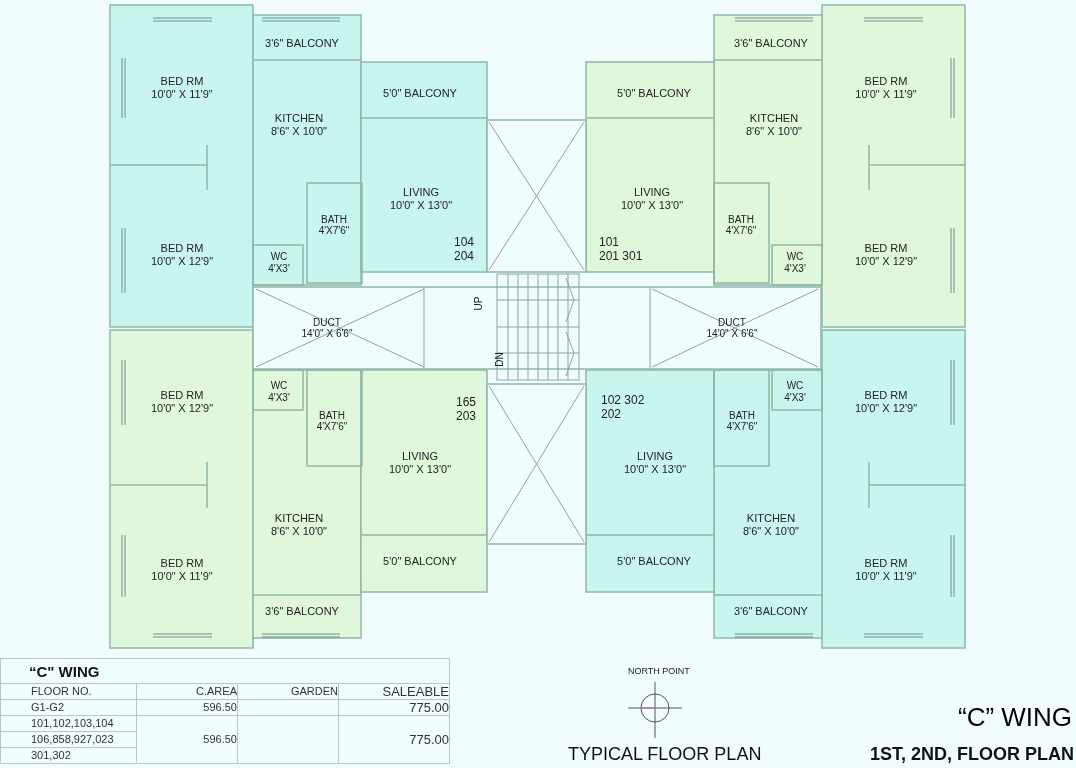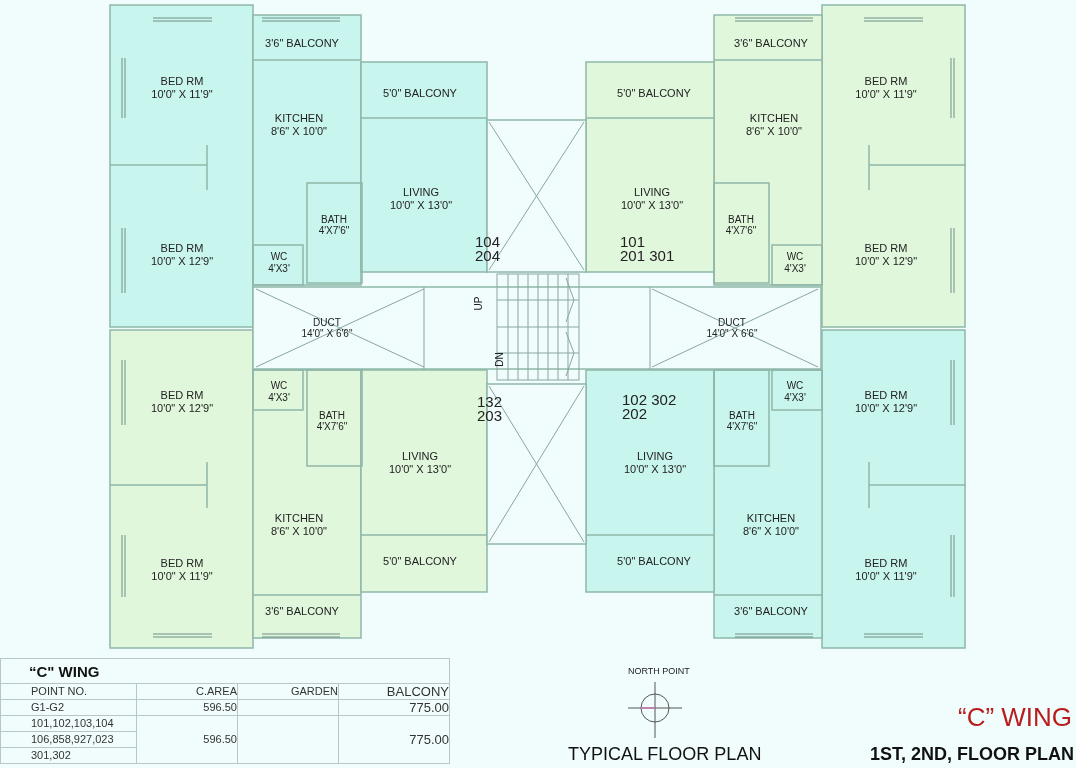--- a/index.html
+++ b/index.html
@@ -1,28 +1,28 @@
 <!DOCTYPE html>
 <html><head>
 <meta charset="utf-8">
 <style>
   html,body{margin:0;padding:0;}
   body{width:1076px;height:768px;background:#f1fdfd;position:relative;overflow:hidden;font-family:"Liberation Sans",sans-serif;color:#1c1c1c;}
   svg.plan{position:absolute;left:0;top:0;}
   .lbl{position:absolute;text-align:center;font-size:11px;line-height:13px;color:#222;transform:translateX(-50%);white-space:nowrap;}
-  .flatno{position:absolute;font-size:15px;line-height:14px;color:#222;white-space:nowrap;margin-left:21px;}
+  .flatno{position:absolute;font-size:12px;line-height:14px;color:#222;white-space:nowrap;}
   .vlbl{position:absolute;font-size:10px;color:#222;transform:rotate(-90deg);transform-origin:center;}
   table.area{position:absolute;left:0;top:658px;width:450px;border-collapse:collapse;font-size:11px;background:#f1fdfd;}
   table.area td{border:1px solid #b9c6c6;padding:0 0 0 30px;height:15px;line-height:15px;color:#333;}
   table.area td.c{text-align:right;padding:0;}
   table.area .hdr{font-weight:bold;font-size:15px;height:24px;padding-left:28px;color:#111;}
   table.area .sal{font-size:13px;}
   .np-label{position:absolute;left:628px;top:666px;font-size:9px;color:#222;}
   .title-typ{position:absolute;left:568px;top:744px;font-size:18px;color:#111;text-align:center;}
-  .title-wing{position:absolute;left:958px;top:702px;font-size:26px;color:#b91c1c;}
+  .title-wing{position:absolute;left:958px;top:702px;font-size:26px;color:#000000;}
   .title-floor{position:absolute;left:862px;top:744px;font-size:18px;font-weight:bold;color:#111;margin-left:8px;}
 </style>
 </head>
 <body>
 
 <svg class="plan" width="1076" height="660" viewBox="0 0 1076 660">
 
   <g fill="#c9f5ef" stroke="#8fb7a8" stroke-width="1.5">
     <rect x="110" y="5" width="143" height="322"></rect>
     <rect x="253" y="15" width="108" height="270"></rect>
@@ -242,21 +242,21 @@
   </div>
 <div class="lbl" style="left:332px;top:410px;font-size:10px;line-height:11px;">
     <div>BATH</div>
     <div>4'X7'6"</div>
   </div>
 <div class="lbl" style="left:279px;top:380px;font-size:10px;line-height:12px;">
     <div>WC</div>
     <div>4'X3'</div>
   </div>
 <div class="flatno" style="left:456px;top:395px;">
-    <div>132</div>
+    <div>165</div>
     <div>203</div>
   </div>
 
 <div class="lbl" style="left:886px;top:389px;">
     <div>BED RM</div>
     <div>10'0" X 12'9"</div>
   </div>
 <div class="lbl" style="left:886px;top:557px;">
     <div>BED RM</div>
     <div>10'0" X 11'9"</div>
@@ -283,24 +283,24 @@
     <div>102 302</div>
     <div>202</div>
   </div>
 
 <table class="area">
   <tbody>
       <tr>
         <td colspan="4" class="hdr">“C" WING</td>
       </tr>
   <tr>
-    <td style="width:105px;">POINT NO.</td>
+    <td style="width:105px;">FLOOR NO.</td>
     <td class="c" style="width:100px;">C.AREA</td>
     <td class="c" style="width:100px;">GARDEN</td>
-    <td class="c sal">BALCONY</td>
+    <td class="c sal">SALEABLE</td>
   </tr>
   <tr>
     <td>G1-G2</td>
     <td class="c">596.50</td>
     <td class="c"></td>
     <td class="c sal">775.00</td>
   </tr>
   <tr>
     <td>101,102,103,104</td>
     <td class="c" rowspan="3">596.50</td>

